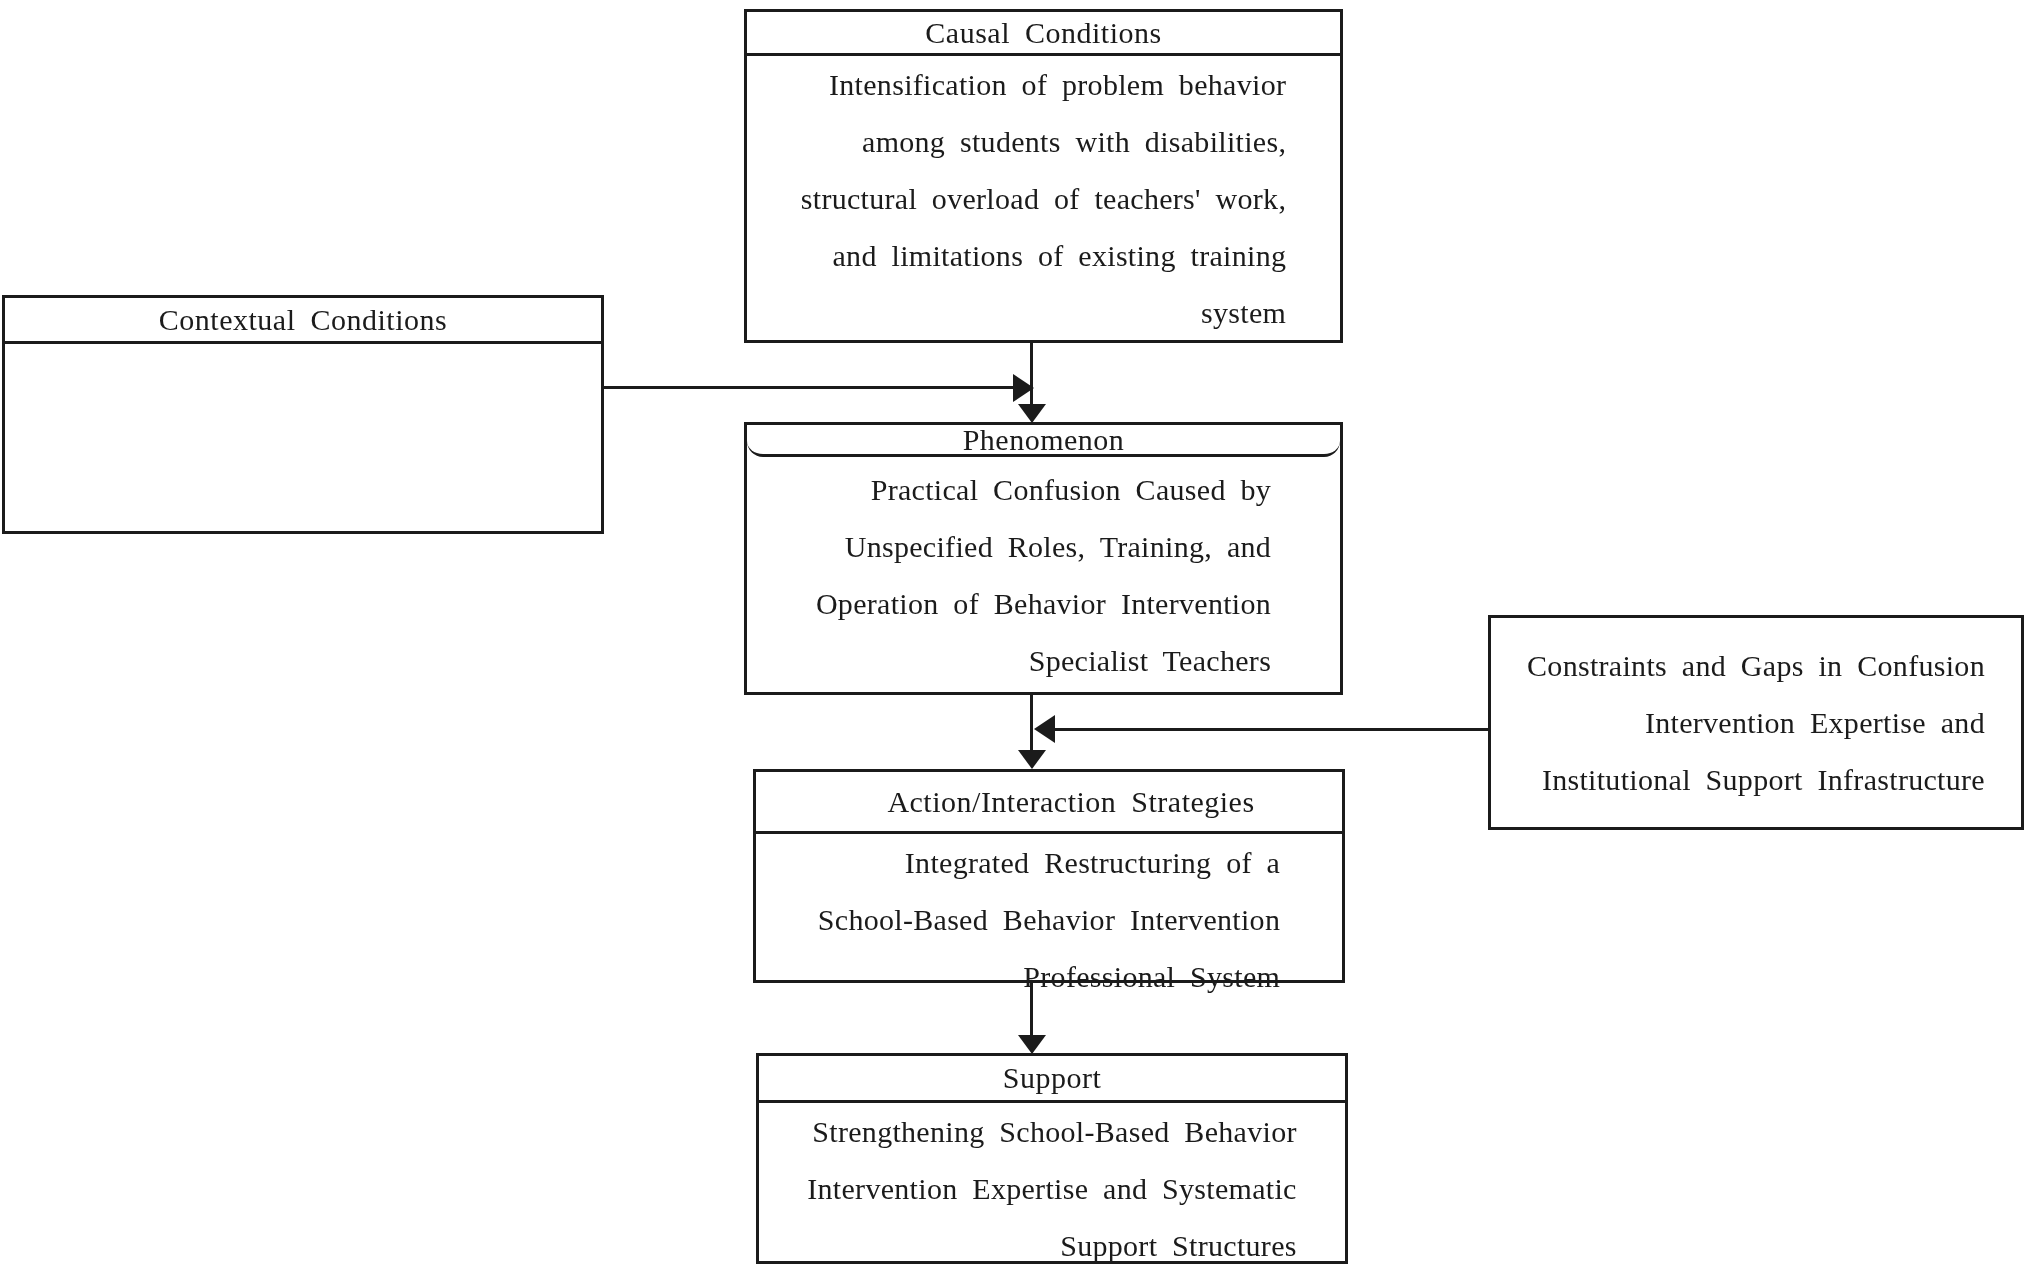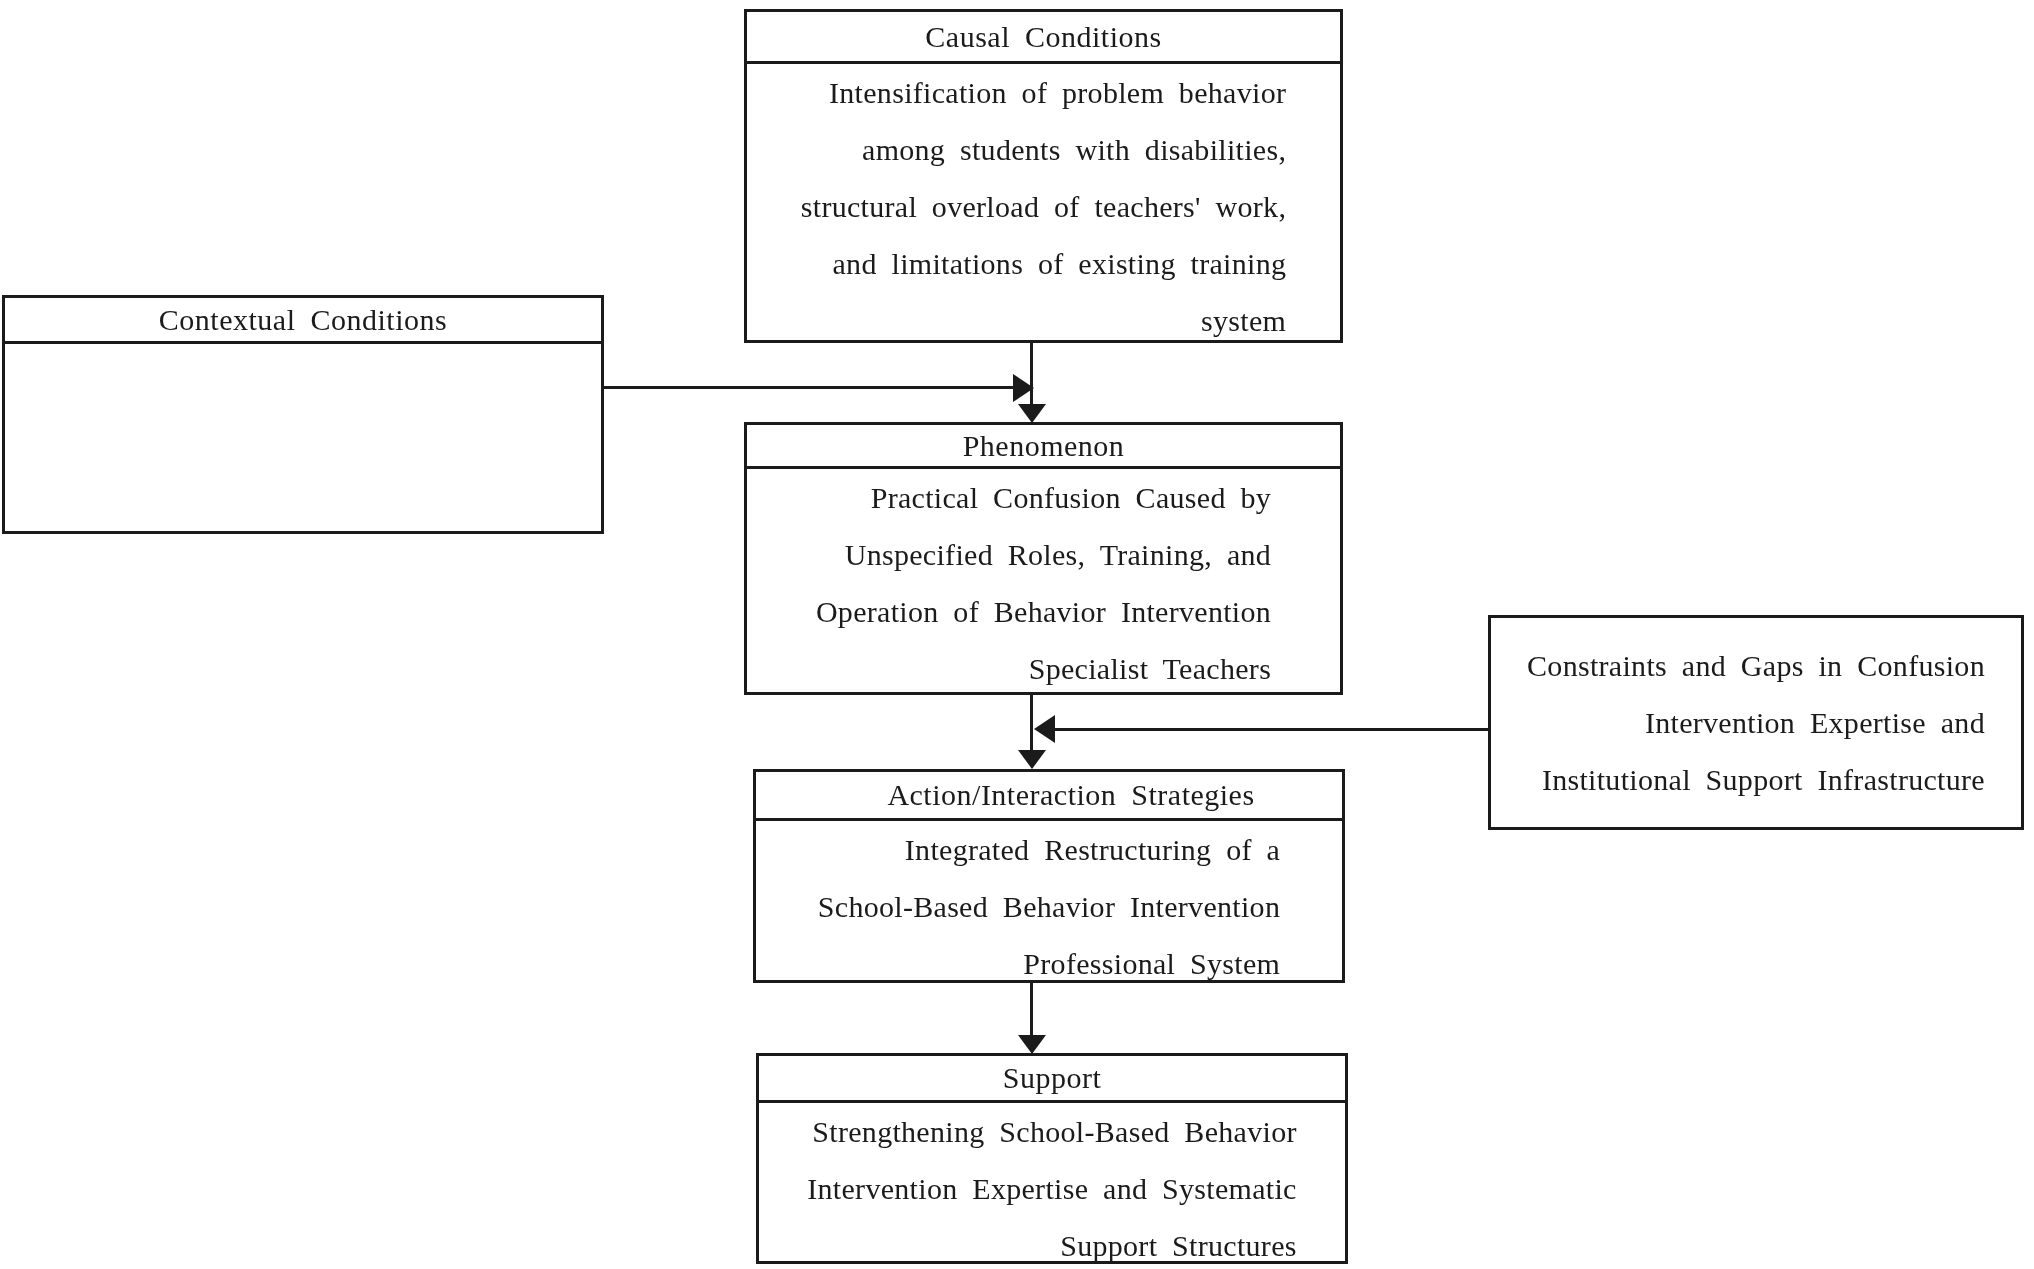--- a/index.html
+++ b/index.html
@@ -72,48 +72,48 @@
     border-bottom: 14px solid transparent;
     border-right: 21px solid #1b1b1b;
   }
 </style>
 </head>
 <body>
 
 <div id="stage">
 
   <div class="box" style="left:744px; top:9px; width:599px; height:334px;">
-    <div class="box-header" style="height:52px;">Causal Conditions</div>
+    <div class="box-header" style="height:44px;">Causal Conditions</div>
     <div class="box-body">Intensification of problem behavior
 among students with disabilities,
 structural overload of teachers' work,
 and limitations of existing training
 system</div>
   </div>
 
   <div class="box" style="left:2px; top:295px; width:602px; height:239px;">
     <div class="box-header" style="height:46px;">Contextual Conditions</div>
   </div>
 
   <div class="box" style="left:744px; top:422px; width:599px; height:273px;">
-    <div class="box-header" style="height:44px;">Phenomenon</div>
+    <div class="box-header" style="height:32px;border-radius:22px;">Phenomenon</div>
     <div class="box-body">Practical Confusion Caused by
 Unspecified Roles, Training, and
 Operation of Behavior Intervention
 Specialist Teachers</div>
   </div>
 
   <div class="box" style="left:1488px; top:615px; width:536px; height:215px;">
     <div class="box-body">Constraints and Gaps in Confusion
 Intervention Expertise and
 Institutional Support Infrastructure</div>
   </div>
 
   <div class="box" style="left:753px; top:769px; width:592px; height:214px;">
-    <div class="box-header" style="height:49px;padding-left:44px;">Action/Interaction Strategies</div>
+    <div class="box-header" style="height:62px;padding-left:44px;">Action/Interaction Strategies</div>
     <div class="box-body">Integrated Restructuring of a
 School-Based Behavior Intervention
 Professional System</div>
   </div>
 
   <div class="box" style="left:756px; top:1053px; width:592px; height:211px;">
     <div class="box-header" style="height:47px;">Support</div>
     <div class="box-body">Strengthening School-Based Behavior
 Intervention Expertise and Systematic
 Support Structures</div>

